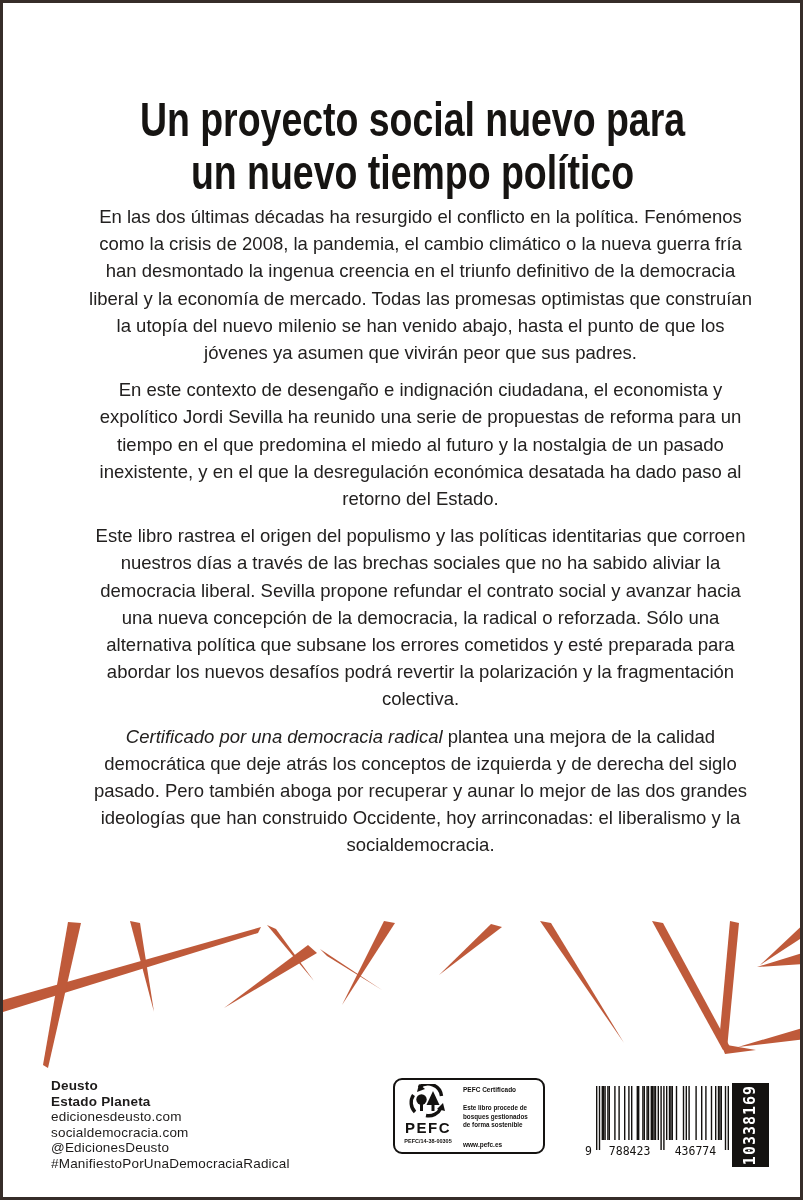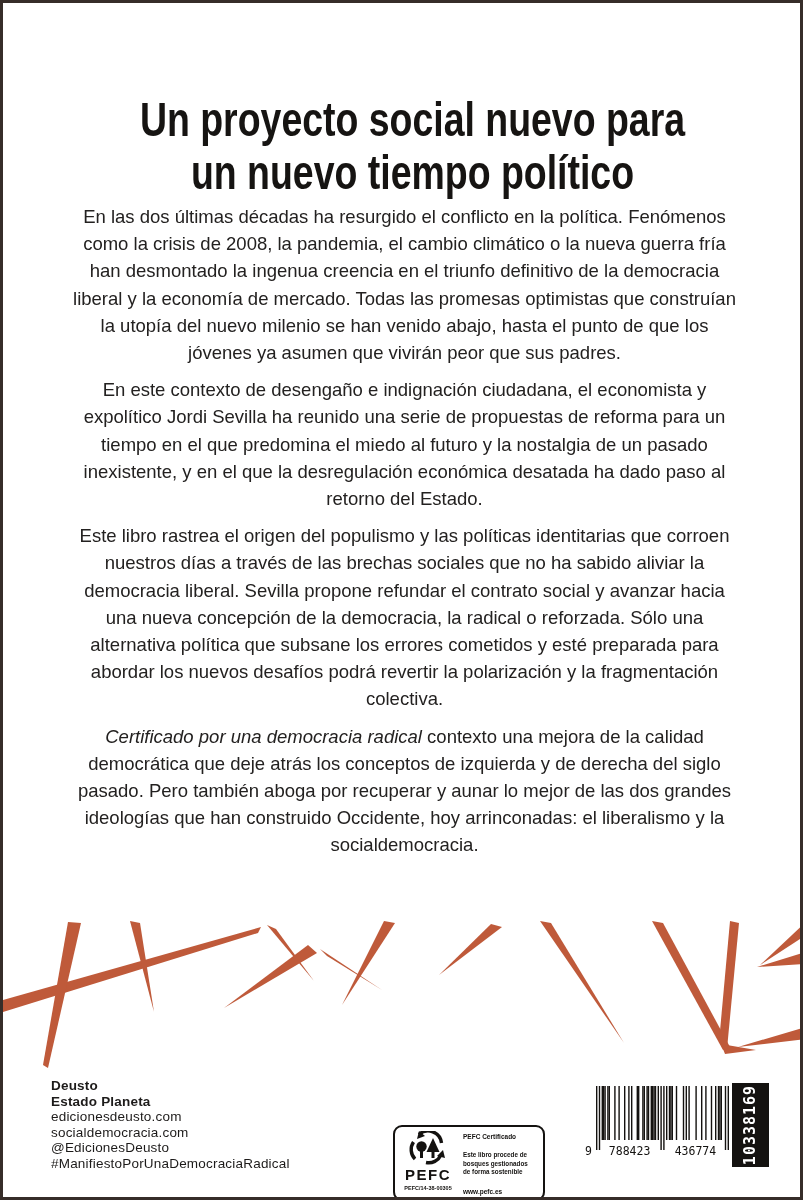--- a/index.html
+++ b/index.html
@@ -25,21 +25,21 @@
   }
   .title .tline{
     display:block;
     transform:scaleX(0.78);
     transform-origin:50% 50%;
     white-space:nowrap;
     letter-spacing:0px;
   }
   
   .synopsis{
-    position:absolute;top:200px;left:70px;width:663px;
+    position:absolute;top:200px;left:86px;width:663px;
     text-align:center;
     font-size:18.5px;
     line-height:27.2px;
     color:#232120;
   }
   .synopsis p{margin:0 0 10px 0;}
   .synopsis em{font-style:italic;}
   
   .strokes{
     position:absolute;left:0;top:905px;width:803px;height:165px;
@@ -47,21 +47,21 @@
   
   .publisher{
     position:absolute;left:48px;top:1075px;
     font-size:13.5px;line-height:15.5px;color:#1d1b1a;
     letter-spacing:0.2px;
   }
   .publisher .b{font-weight:bold;}
   .publisher div{white-space:nowrap;}
   
   .pefc-box{
-    position:absolute;left:390px;top:1122px;width:152px;height:76px;
+    position:absolute;left:390px;top:1075px;width:152px;height:76px;
     border:2px solid #141210;border-radius:9px;
     box-sizing:border-box;
     display:flex;align-items:stretch;
     background:#fff;
   }
   .pefc-left{
     width:66px;display:flex;flex-direction:column;align-items:center;
     justify-content:flex-start;padding-top:4px;
   }
   .pefc-word{
@@ -108,21 +108,21 @@
 
   <h1 class="title">
     <span class="tline">Un proyecto social nuevo para</span>
     <span class="tline">un nuevo tiempo político</span>
   </h1>
 
   <div class="synopsis">
     <p>En las dos últimas décadas ha resurgido el conflicto en la política. Fenómenos como la crisis de 2008, la pandemia, el cambio climático o la nueva guerra fría han desmontado la ingenua creencia en el triunfo definitivo de la democracia liberal y la economía de mercado. Todas las promesas optimistas que construían la utopía del nuevo milenio se han venido abajo, hasta el punto de que los jóvenes ya asumen que vivirán peor que sus padres.</p>
     <p>En este contexto de desengaño e indignación ciudadana, el economista y expolítico Jordi Sevilla ha reunido una serie de propuestas de reforma para un tiempo en el que predomina el miedo al futuro y la nostalgia de un pasado inexistente, y en el que la desregulación económica desatada ha dado paso al retorno del Estado.</p>
     <p>Este libro rastrea el origen del populismo y las políticas identitarias que corroen nuestros días a través de las brechas sociales que no ha sabido aliviar la democracia liberal. Sevilla propone refundar el contrato social y avanzar hacia una nueva concepción de la democracia, la radical o reforzada. Sólo una alternativa política que subsane los errores cometidos y esté preparada para abordar los nuevos desafíos podrá revertir la polarización y la fragmentación colectiva.</p>
-    <p><em>Certificado por una democracia radical</em><span> contexto una mejora de la calidad democrática que deje atrás los conceptos de izquierda y de derecha del siglo pasado. Pero también aboga por recuperar y aunar lo mejor de las dos grandes ideologías que han construido Occidente, hoy arrinconadas: el liberalismo y la socialdemocracia.</span></p>
+    <p><em>Certificado por una democracia radical</em><span> plantea una mejora de la calidad democrática que deje atrás los conceptos de izquierda y de derecha del siglo pasado. Pero también aboga por recuperar y aunar lo mejor de las dos grandes ideologías que han construido Occidente, hoy arrinconadas: el liberalismo y la socialdemocracia.</span></p>
   </div>
 
   <svg class="strokes" viewBox="0 0 803 165" xmlns="http://www.w3.org/2000/svg">
     <g fill="#bf5a3a">
       <polygon points="0,104 0,92 258,19 255,25"></polygon>
       <polygon points="65,14 78,15 45,160 40,157"></polygon>
       <polygon points="127,13 137,15 151,104"></polygon>
       <polygon points="264,17 273,21 311,73"></polygon>
       <polygon points="305,37 314,45 221,100"></polygon>
       <polygon points="317,41 324,48 379,82"></polygon>

